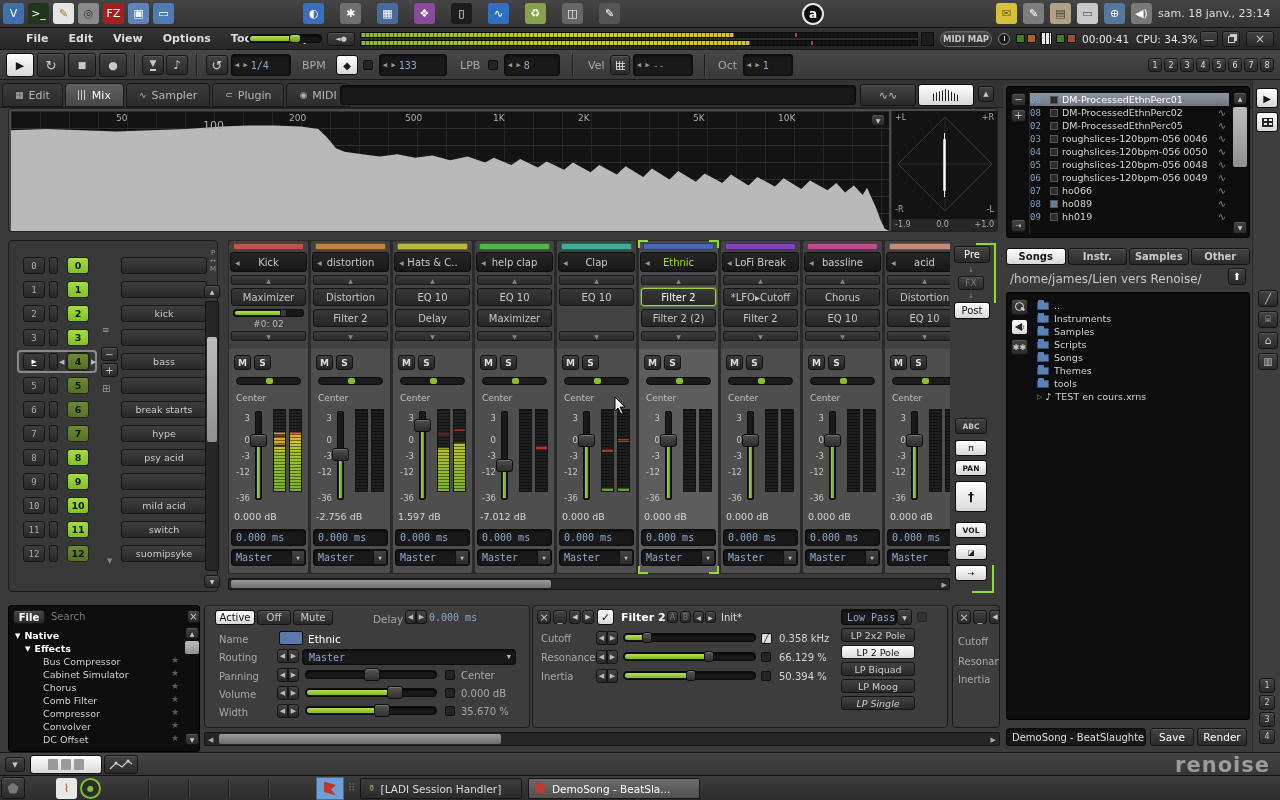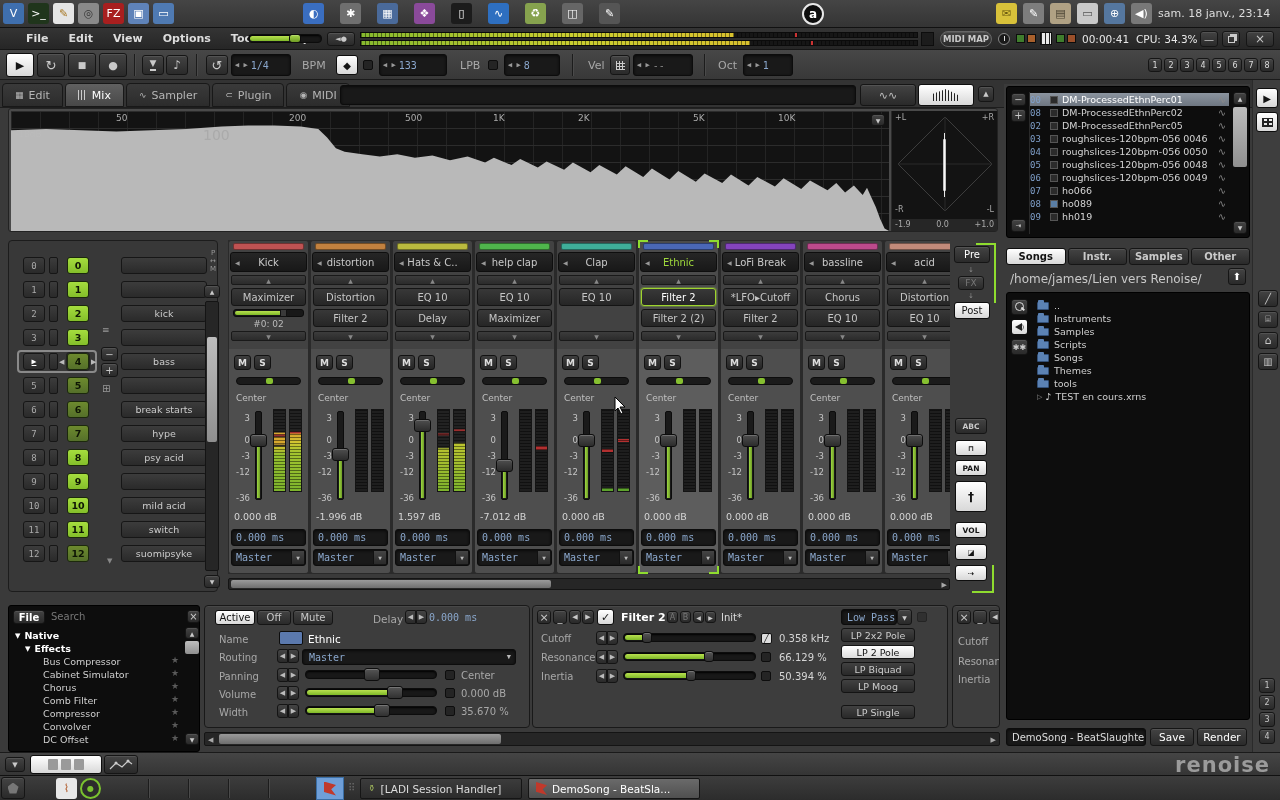--- a/index.html
+++ b/index.html
@@ -253,21 +253,21 @@
   </div>
 
   <div class="abs" style="left:8px;top:80px;width:990px;height:124px;background:#4a4a4a;border:1px solid #222;border-radius:3px">
     <div class="abs" id="specplot" style="left:2px;top:2px;width:878px;height:120px;background:#131313;overflow:hidden;background-image:repeating-linear-gradient(to bottom,#2c2c2c 0 1px,transparent 1px 17px),repeating-linear-gradient(to right,#242424 0 1px,transparent 1px 29px)">
       <svg id="specsvg" width="878" height="120" style="position:absolute;left:0;top:0">
           <polygon points="0.0,19.2 35.1,18.0 70.2,19.2 105.4,20.4 140.5,19.2 175.6,18.0 210.7,15.6 237.1,14.4 263.4,14.4 289.7,15.6 307.3,18.0 316.1,26.4 324.9,37.2 333.6,40.8 351.2,43.2 368.8,45.6 386.3,43.2 403.9,46.8 421.4,44.4 439.0,49.2 456.6,45.6 474.1,51.6 482.9,46.8 500.5,54.0 509.2,48.0 526.8,56.4 535.6,50.4 553.1,58.8 561.9,51.6 579.5,61.2 588.3,54.0 605.8,63.6 614.6,55.2 632.2,66.0 640.9,57.6 658.5,68.4 667.3,60.0 684.8,70.8 693.6,62.4 711.2,72.0 720.0,63.6 737.5,74.4 746.3,66.0 763.9,75.6 772.6,67.2 790.2,78.0 799.0,69.6 816.5,79.2 825.3,72.0 834.1,81.6 842.9,74.4 851.7,84.0 856.0,76.8 860.4,86.4 864.8,96.0 869.2,108.0 873.6,117.6 878.0,120.0 878,120 0,120" fill="#b9b9b9"></polygon>
         </svg>
       <div class="abs lbl" style="left:4px;top:18px;font-size:9px;color:#bbb">-18dB</div>
       <div id="freqlabels">
           <div style="position: absolute; left: 105px; top: 2px; font-size: 9px; color: rgb(170, 170, 170);">50</div>
-          <div style="position: absolute; left: 192px; top: 16px; font-size: 14px; color: rgb(170, 170, 170);">100</div>
+          <div style="position: absolute; left: 192px; top: 8px; font-size: 11px; color: rgb(170, 170, 170);">100</div>
           <div style="position: absolute; left: 278px; top: 2px; font-size: 9px; color: rgb(170, 170, 170);">200</div>
           <div style="position: absolute; left: 394px; top: 2px; font-size: 9px; color: rgb(170, 170, 170);">500</div>
           <div style="position: absolute; left: 482px; top: 2px; font-size: 9px; color: rgb(170, 170, 170);">1K</div>
           <div style="position: absolute; left: 567px; top: 2px; font-size: 9px; color: rgb(170, 170, 170);">2K</div>
           <div style="position: absolute; left: 682px; top: 2px; font-size: 9px; color: rgb(170, 170, 170);">5K</div>
           <div style="position: absolute; left: 767px; top: 2px; font-size: 9px; color: rgb(170, 170, 170);">10K</div>
         </div>
       <div class="btn" style="left:860px;top:3px;width:14px;height:12px;font-size:6px">▼</div>
     </div>
     <div class="abs" style="left:882px;top:2px;width:106px;height:120px;background:#131313;border-left:1px solid #2a2a2a">
@@ -435,21 +435,21 @@
             <div style="position: absolute; inset: 46% 1px 1px; background: linear-gradient(90deg, rgb(158, 216, 68), rgb(111, 156, 37));"></div>
           </div>
           <div style="position: absolute; left: 21px; top: 40%; width: 17px; height: 13px; background: linear-gradient(rgb(78, 78, 78), rgb(44, 44, 44)); border: 1px solid rgb(13, 13, 13); border-radius: 3px; box-shadow: rgba(255, 255, 255, 0.2) 0px 1px 0px inset;"></div>
           <div class="mbar" style="left: 44px; background: rgb(30, 30, 30);">
             <i></i>
           </div>
           <div class="mbar" style="left: 60px; background: rgb(30, 30, 30);">
             <i></i>
           </div>
         </div>
-        <div class="dbtxt" style="top: 270px;">-1.996 dB</div>
+        <div class="dbtxt" style="top: 270px;">-2.756 dB</div>
         <div class="field" style="position: absolute; left: 2px; right: 2px; top: 288px; height: 17px; padding-left: 4px;">
           <span>0.000 ms</span>
         </div>
         <div class="field" style="position: absolute; left: 2px; right: 2px; top: 308px; height: 17px; padding-left: 4px;">
           <span>Master</span>
           <div style="position: absolute; right: 1px; top: 1px; bottom: 1px; width: 13px; display: flex; align-items: center; justify-content: center; background: linear-gradient(rgb(68, 68, 68), rgb(42, 42, 42)); border-left: 1px solid rgb(17, 17, 17); color: rgb(187, 187, 187); font-size: 6px;">▼</div>
         </div>
       </div>
       <div class="strip" style="left: 164px;">
         <div class="lower"></div>
@@ -889,21 +889,21 @@
     <div class="field" style="left:308px;top:3px;width:56px;height:16px;padding-left:5px">
         <span>Low Pass</span>
       </div>
     <div class="btn" style="left:364px;top:3px;width:15px;height:16px;font-size:6px">▼</div>
     <div class="cb" style="left:384px;top:6px;opacity:.5"></div>
     <div id="lpmodes" class="abs" style="left:308px;top:22px;width:74px">
         <div class="lp" style="top: 0px;">LP 2x2 Pole</div>
         <div class="lp w" style="top: 17px;">LP 2 Pole</div>
         <div class="lp" style="top: 34px;">LP Biquad</div>
         <div class="lp" style="top: 51px;">LP Moog</div>
-        <div class="lp" style="top: 77px;">LP Single</div>
+        <div class="lp" style="top: 68px; font-style: italic;">LP Single</div>
       </div>
     <div id="fparams" class="abs" style="left:0;top:0;width:300px;height:123px">
         <div class="lbl" style="position: absolute; left: 8px; top: 27px;">Cutoff</div>
         <div class="spin" style="position: absolute; left: 63px; top: 25px;">
           <span>◀</span>
           <span>▶</span>
         </div>
         <div class="slider-track" style="position: absolute; left: 90px; top: 27px; width: 133px;">
           <div class="gfill" style="width: 17%;"></div>
           <div class="knob" style="position: absolute; left: 14%; top: -2px; width: 10px; height: 11px;"></div>

